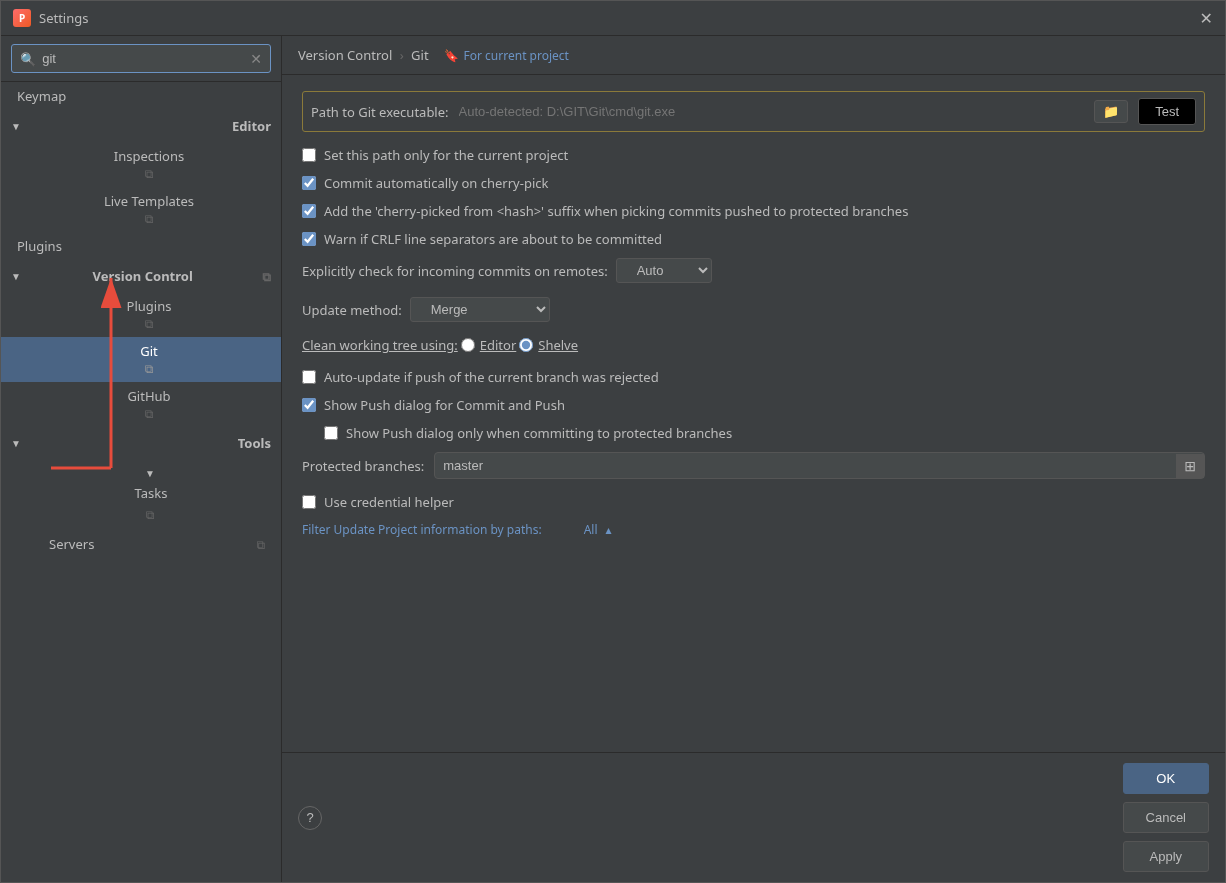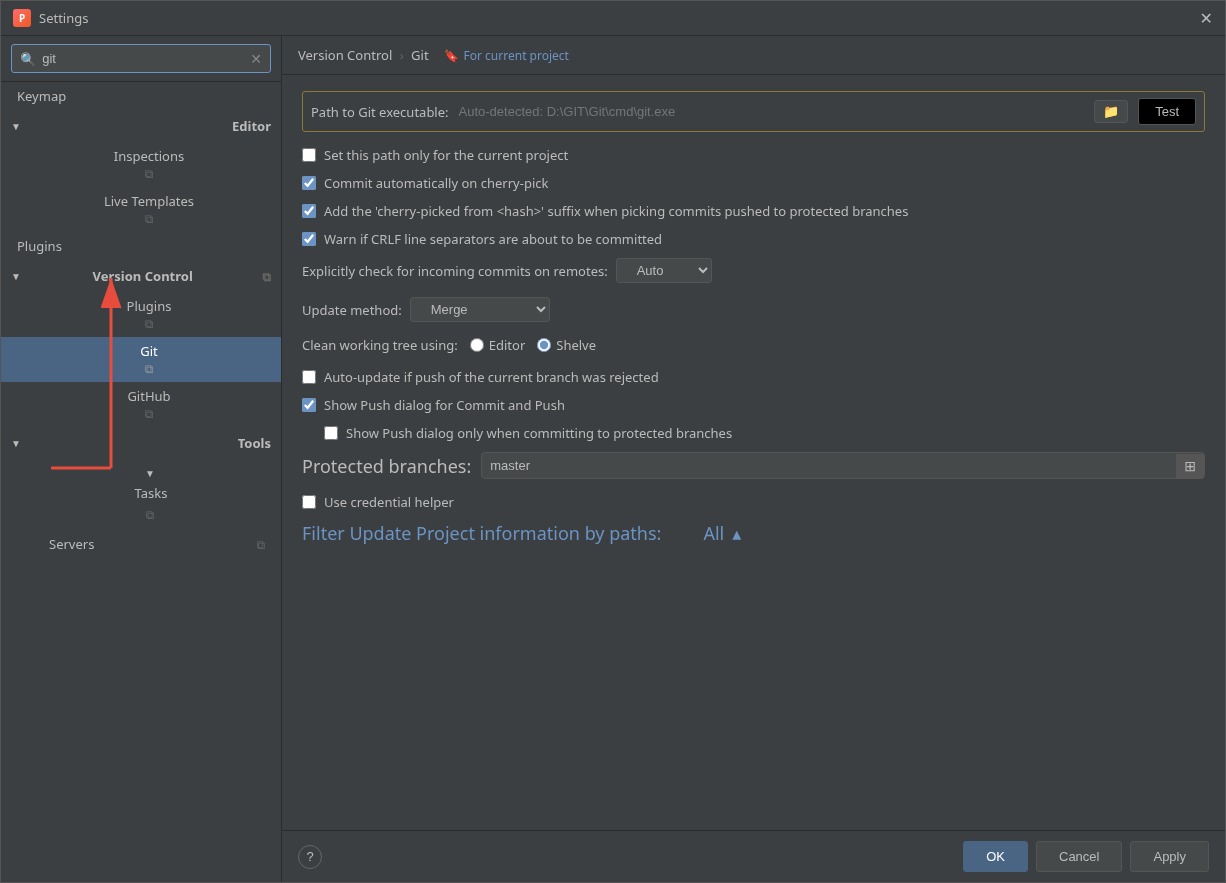--- a/index.html
+++ b/index.html
@@ -229,24 +229,25 @@
       border-radius: 3px;
       color: #bbb;
       padding: 3px 16px;
       font-size: 13px;
       cursor: pointer;
       outline: none;
     }
     
     .radio-row {
       display: flex;
-      gap: 12px;
+      gap: 3px;
       margin-bottom: 14px;
       color: #bbb;
       font-size: 13px;
+      text-decoration: underline;
     }
     .radio-row input[type="radio"] {
       accent-color: #6b93c4;
       width: 14px;
       height: 14px;
       cursor: pointer;
     }
     .radio-label {
       display: flex;
       align-items: center;
@@ -255,21 +256,21 @@
     }
     
     .protected-row {
       display: flex;
       align-items: center;
       gap: 10px;
       margin-bottom: 14px;
     }
     .protected-label {
       color: #bbb;
-      font-size: 18px;
+      font-size: 13px;
       white-space: nowrap;
     }
     .protected-input-wrap {
       flex: 1;
       background: #45494a;
       border: 1px solid #555;
       border-radius: 4px;
       display: flex;
       align-items: center;
     }
@@ -289,21 +290,21 @@
       padding: 4px 8px;
       cursor: pointer;
       font-size: 14px;
     }
     
     .filter-row {
       display: flex;
       align-items: flex-end;
       gap: 8px;
       color: #6b93c4;
-      font-size: 18px;
+      font-size: 12px;
     }
     .section-divider { margin: 8px 0; }
     
     .bottom-bar {
       display: flex;
       align-items: center;
       justify-content: space-between;
       padding: 10px 16px;
       border-top: 1px solid #2b2b2b;
       background: #3c3f41;
@@ -318,20 +319,21 @@
       color: #bbb;
       cursor: pointer;
       display: flex;
       align-items: center;
       justify-content: center;
       font-size: 13px;
     }
     .bottom-actions {
       display: flex;
       gap: 8px;
+      flex-direction: column;
     }
     .action-btn {
       padding: 7px 22px;
       border-radius: 3px;
       border: 1px solid #555;
       cursor: pointer;
       font-size: 13px;
     }
     .action-btn.ok {
       background: #4a6484;

